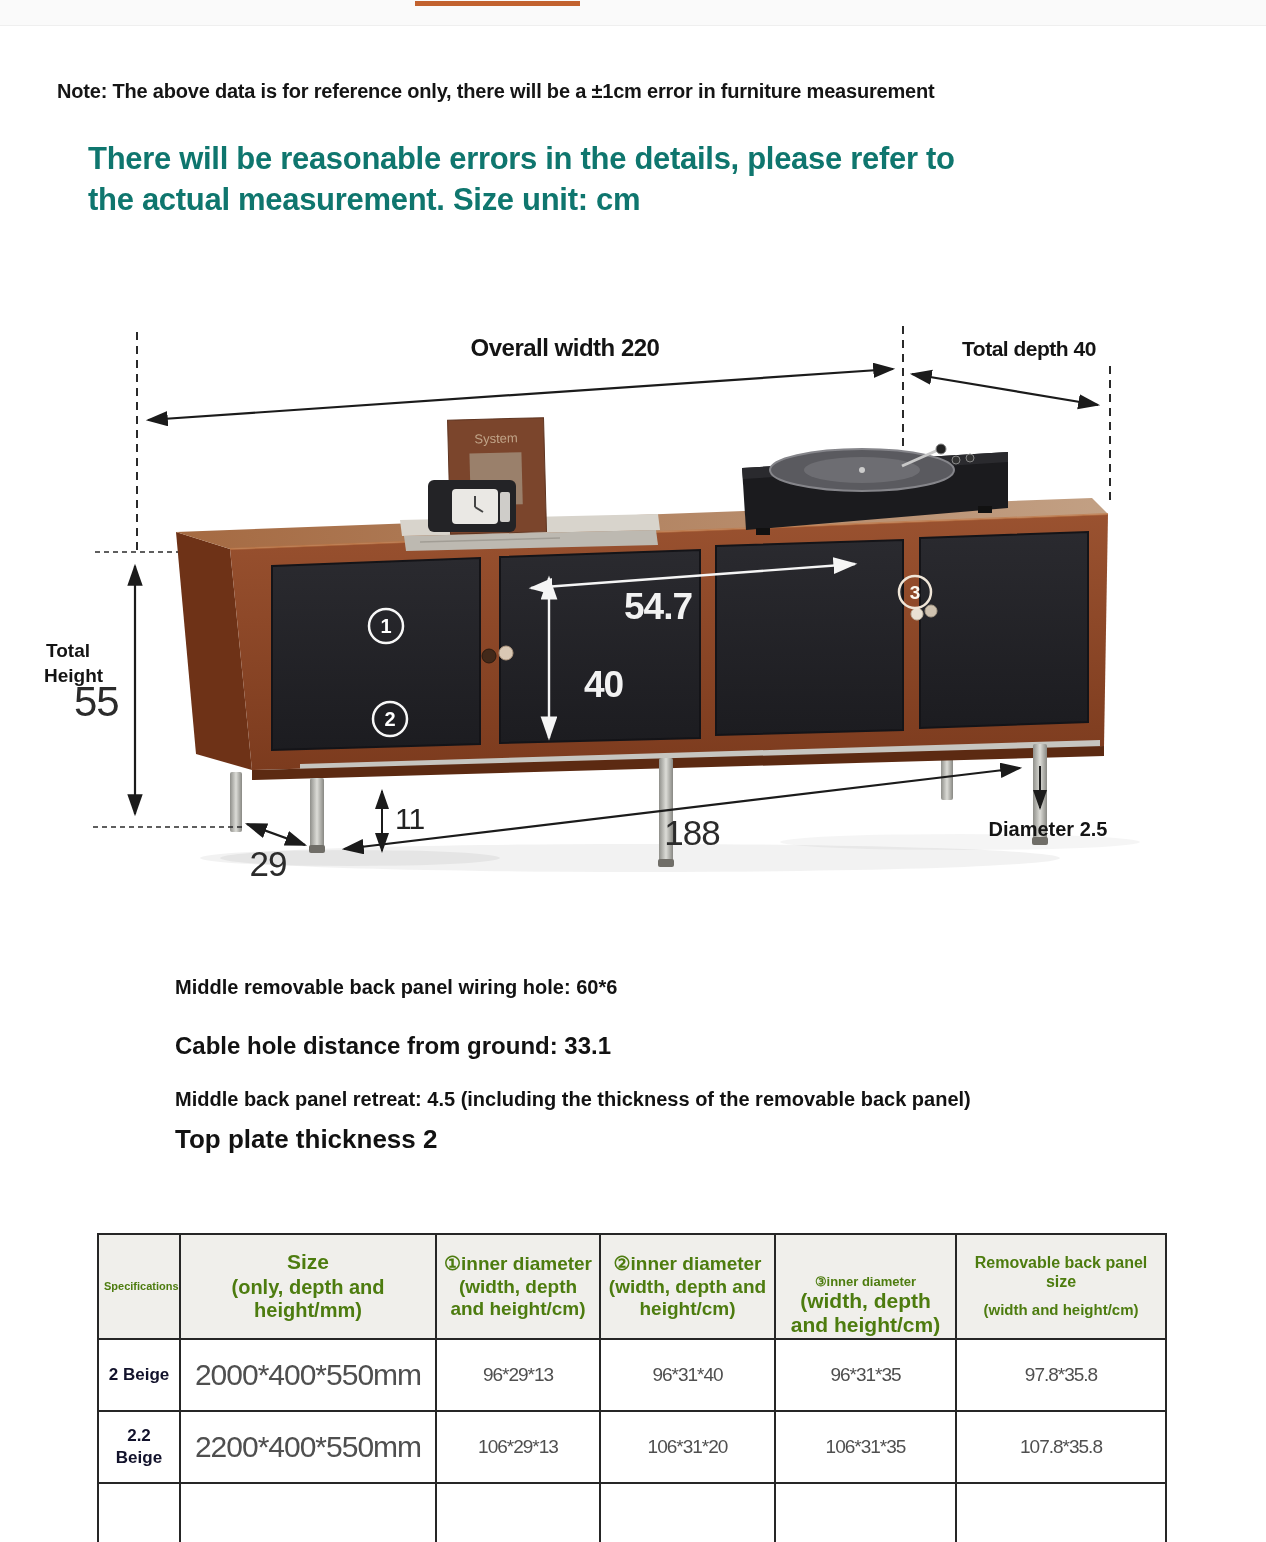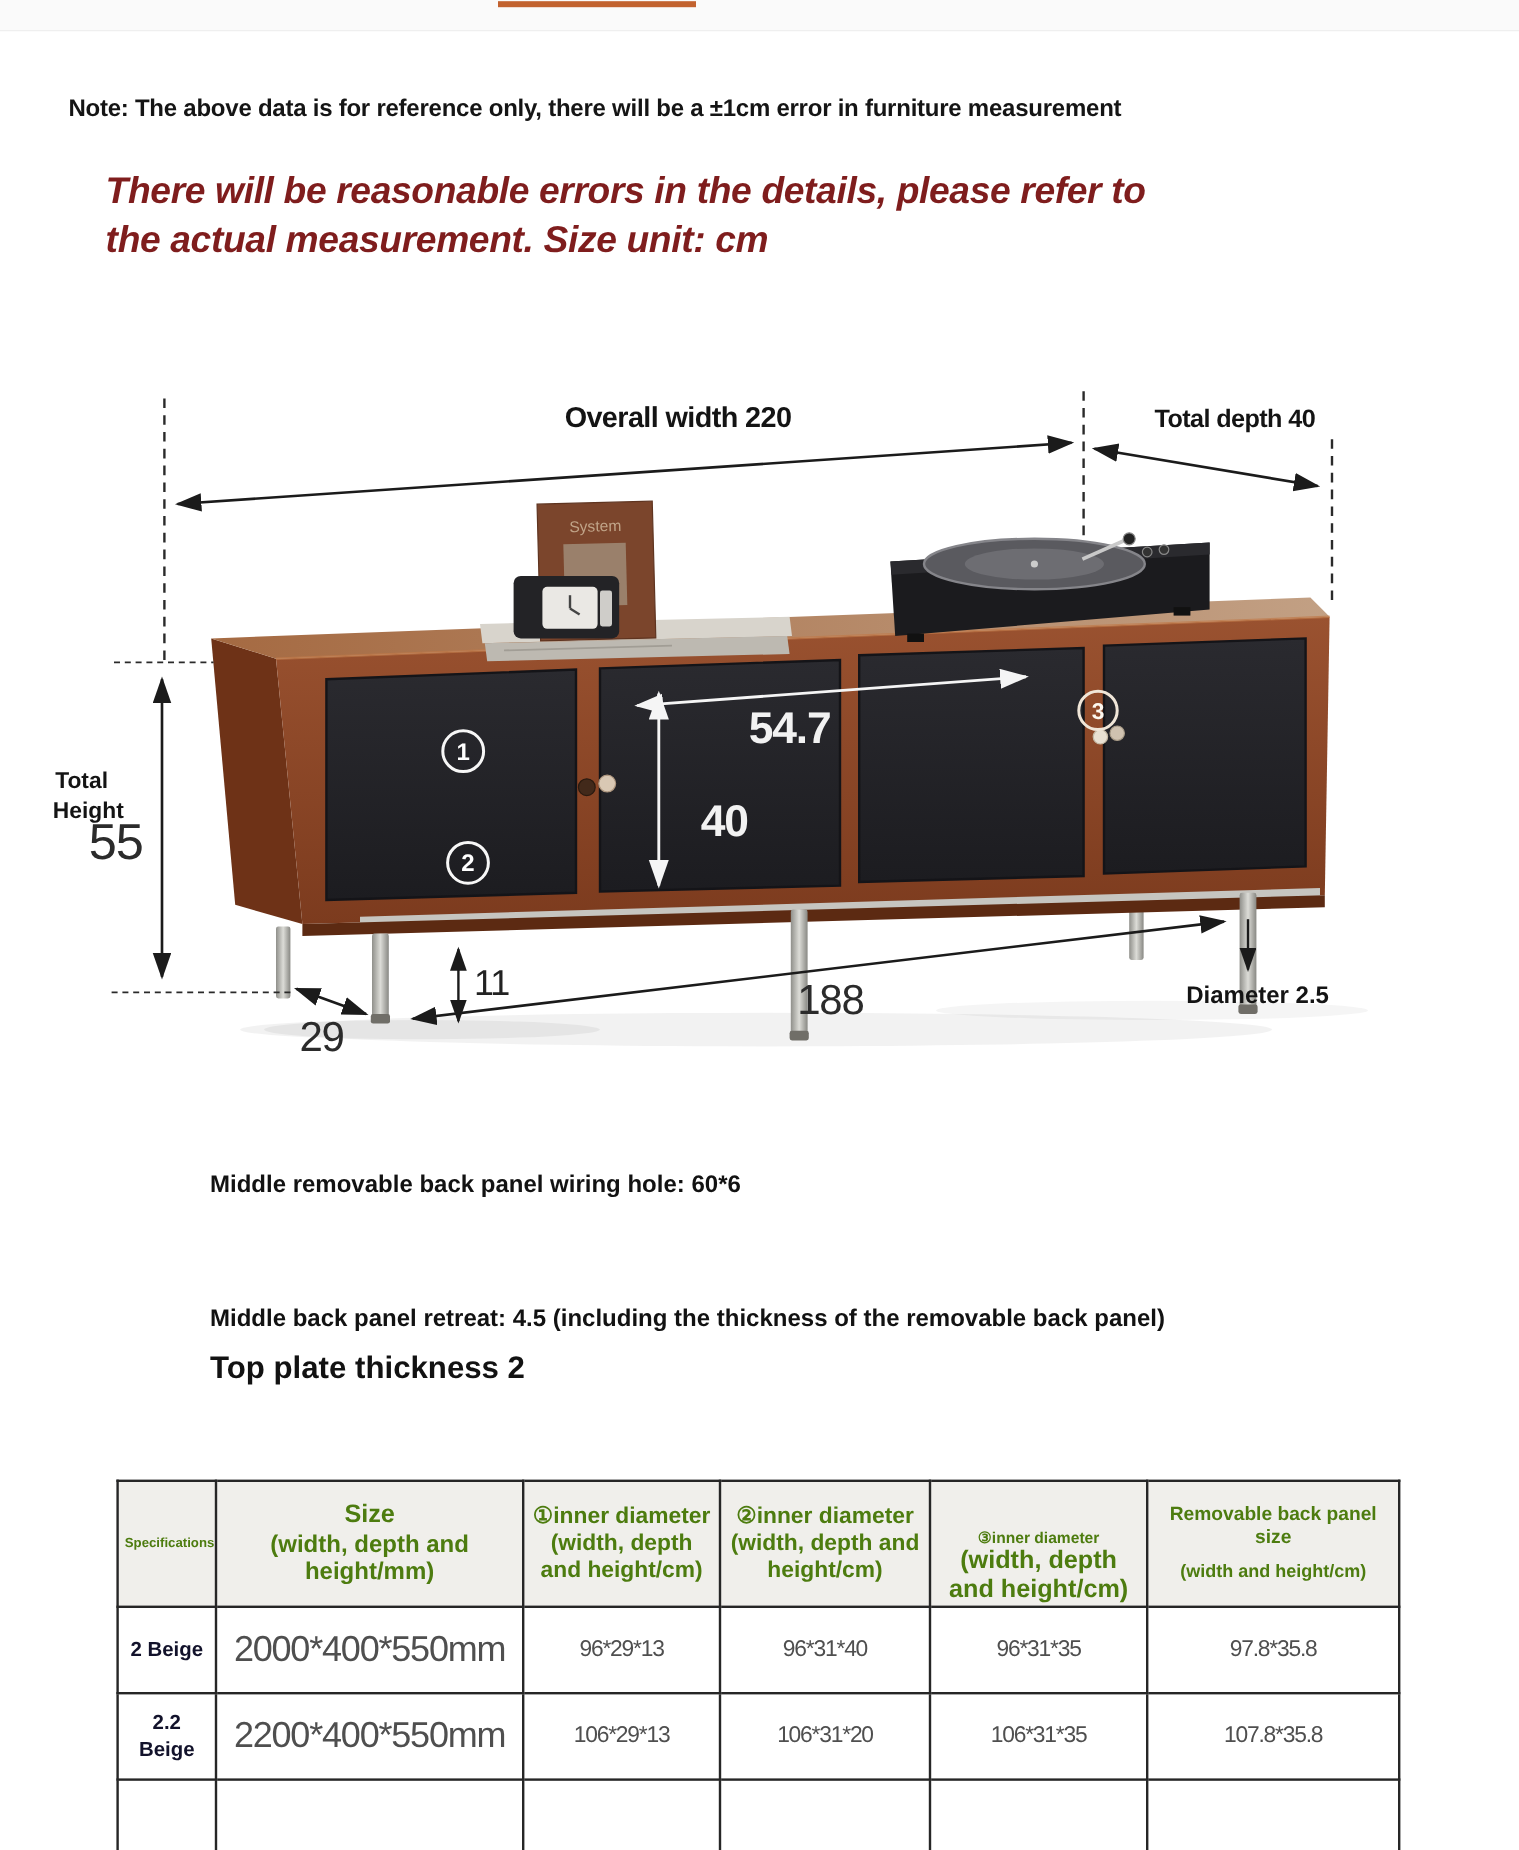--- a/index.html
+++ b/index.html
@@ -10,22 +10,22 @@
   }
   
   .top-strip { position:absolute; left:0; top:0; width:1266px; height:25px;
     background:#fafafa; border-bottom:1px solid #efefef; }
   .orange-bar { position:absolute; left:415px; top:1px; width:165px; height:5px;
     background:#c2622f; }
   
   .note-line { position:absolute; left:57px; top:80px; width:1140px;
     font-size:20px; font-weight:bold; color:#151515; letter-spacing:-0.2px; }
   .main-heading { position:absolute; left:88px; top:138px; width:900px;
-    font-size:31px; font-weight:bold; color:#7f1d1d; line-height:1.33;
-    letter-spacing:-0.3px;font-style:italic; }
+    font-size:31px; font-weight:bold; color:#0f766e; line-height:1.33;
+    letter-spacing:-0.3px; }
   
   svg.diagram { position:absolute; left:0; top:310px; }
   svg text { font-family:"Liberation Sans", sans-serif; }
   
   .notes-line { position:absolute; left:175px; font-weight:bold; color:#121212; }
   .nl0 { top:976px;  font-size:20px; }
   .nl1 { top:1032px; font-size:24px; }
   .nl2 { top:1088px; font-size:20px; }
   .nl3 { top:1124px; font-size:26px; }
   
@@ -204,38 +204,39 @@
       <circle cx="386" cy="626" r="17" fill="none" stroke="#f7f7f7" stroke-width="2.5"></circle>
       <text x="386" y="633" font-size="20" font-weight="bold" fill="#fff" text-anchor="middle">1</text>
       <circle cx="390" cy="719" r="17" fill="none" stroke="#f7f7f7" stroke-width="2.5"></circle>
       <text x="390" y="726" font-size="20" font-weight="bold" fill="#fff" text-anchor="middle">2</text>
       <circle cx="915" cy="592" r="16" fill="none" stroke="#f0e6d8" stroke-width="2.5"></circle>
       <text x="915" y="599" font-size="19" font-weight="bold" fill="#fdf8ef" text-anchor="middle">3</text>
     </g>
   </svg>
 
   <div class="notes-line nl0">Middle removable back panel wiring hole: 60*6</div>
+  <div class="notes-line nl1">Cable hole distance from ground: 33.1</div>
   <div class="notes-line nl2">Middle back panel retreat: 4.5 (including the thickness of the removable back panel)</div>
   <div class="notes-line nl3">Top plate thickness 2</div>
 
   <table class="spec-table">
     <colgroup>
       <col style="width:82px">
         <col style="width:256px">
         <col style="width:164px">
       <col style="width:175px">
         <col style="width:181px">
         <col style="width:210px">
     </colgroup>
     <thead>
       <tr>
         <th class="h-spec">Specifications</th>
         <th class="h-size">
           <span class="t1">Size</span>
-          <span class="t2">(width, depth and height/mm)</span>
+          <span class="t2">(only, depth and height/mm)</span>
         </th>
         <th>
           <span class="t1">①inner diameter</span>
           <span class="t2">(width, depth and height/cm)</span>
         </th>
         <th>
           <span class="t1">②inner diameter</span>
           <span class="t2">(width, depth and height/cm)</span>
         </th>
         <th class="h-d3">

